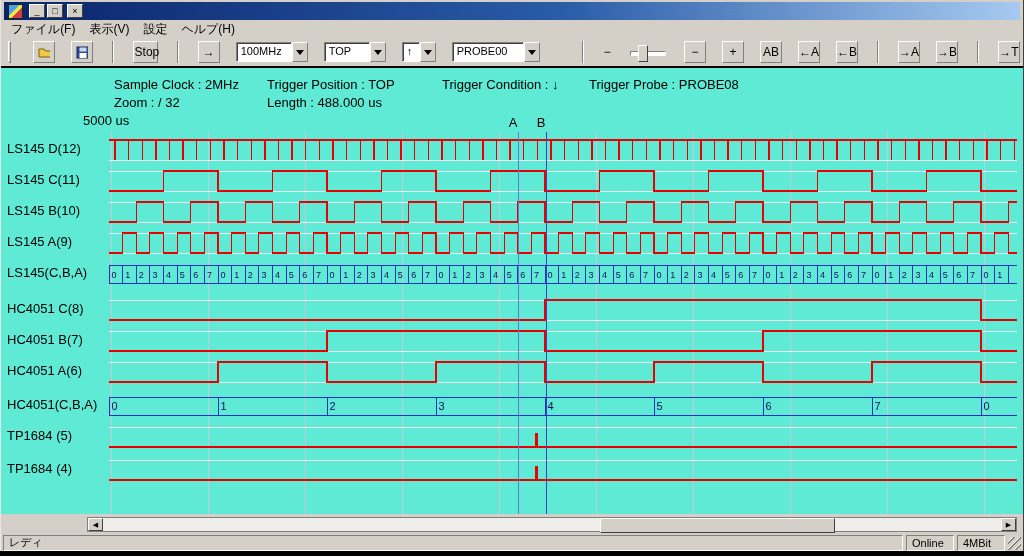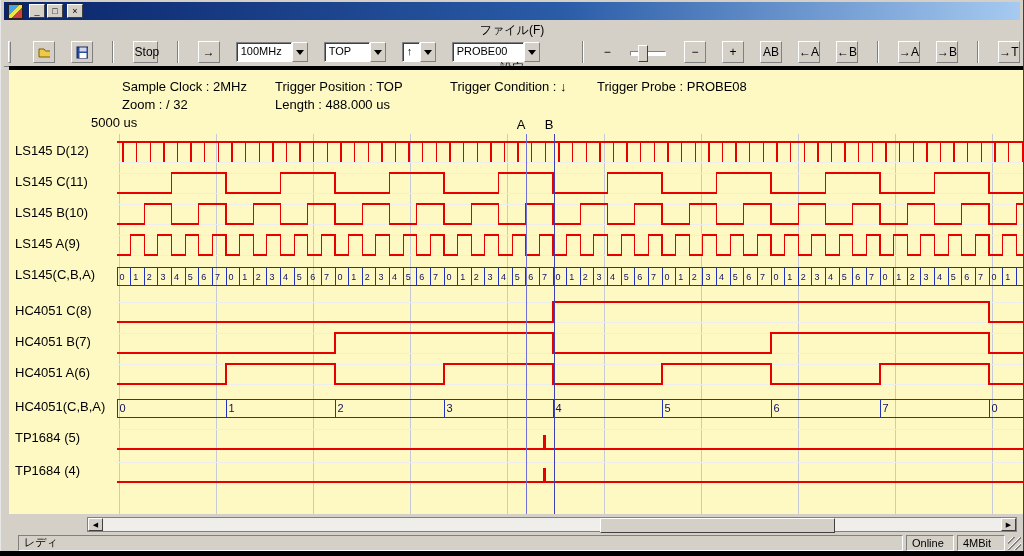--- a/index.html
+++ b/index.html
@@ -12,21 +12,21 @@
     background:linear-gradient(90deg,#0a246a,#2a5ca8 55%,#a6caf0);display:flex;align-items:center;
     padding:0 2px;color:#fff;font-size:11px;}
   .app-icon{width:13px;height:13px;margin:0 4px 0 2px;flex:0 0 auto;
     background:linear-gradient(135deg,#4aa3e8 0 40%,#e8e84a 40% 60%,#d04040 60%);border:1px solid #222;}
   .title-text{flex:1;white-space:nowrap;overflow:hidden;}
   .win-btn{width:16px;height:14px;margin-left:2px;background:#d4d0c8;border:1px solid;
     border-color:#fff #404040 #404040 #fff;font-size:9px;line-height:11px;text-align:center;
     color:#000;padding:0;font-family:"Liberation Sans",sans-serif;}
   
   #menubar{position:absolute;left:3px;right:3px;top:21px;height:17px;display:flex;align-items:center;
-    font-size:12px;color:#000;flex-direction:column;}
+    font-size:12px;color:#000;}
   .menu-item{padding:1px 7px;}
   
   #toolbar{position:absolute;left:3px;right:3px;top:38px;height:28px;display:flex;align-items:center;
     gap:16px;padding-left:4px;border-bottom:1px solid #808080;font-size:12px;}
   .tb-grip{width:3px;height:20px;border:1px solid;border-color:#fff #808080 #808080 #fff;margin-right:6px;}
   .tb-btn{height:22px;min-width:22px;display:flex;align-items:center;justify-content:center;gap:3px;
     background:#d4d0c8;border:1px solid;border-color:#fff #808080 #808080 #fff;
     font-size:12px;color:#000;padding:0 4px;font-family:"Liberation Sans",sans-serif;}
   .tb-sep{width:0;height:22px;border-left:1px solid #808080;border-right:1px solid #fff;margin:0 3px;}
   .stop-square{width:9px;height:9px;background:#d40000;display:inline-block;}
@@ -38,22 +38,22 @@
     border-color:#fff #808080 #808080 #fff;display:flex;align-items:center;justify-content:center;box-sizing:border-box;}
   .combo-arrow{width:0;height:0;border-left:4px solid transparent;border-right:4px solid transparent;
     border-top:5px solid #000;}
   .slider{width:92px;height:18px;position:relative;margin:0 2px;}
   .slider-track{position:absolute;left:0;right:0;top:8px;height:3px;background:#fff;
     border:1px solid #808080;border-bottom-color:#fff;border-right-color:#fff;}
   .slider-handle{position:absolute;left:8px;top:2px;width:8px;height:15px;background:#d4d0c8;
     border:1px solid;border-color:#fff #404040 #404040 #fff;}
   .tb-dash{font-size:12px;color:#000;margin:0 1px;}
   
-  #main{position:absolute;left:8px;right:0;top:66px;height:450px;background:#fef9c3;
-    border-top:4px solid #000000;overflow:hidden;}
+  #main{position:absolute;left:0;right:0;top:66px;height:450px;background:#5eead4;
+    border-top:2px solid #000000;overflow:hidden;}
   .info-text{position:absolute;font-size:13px;color:#000;white-space:nowrap;}
   .time-label{position:absolute;left:82px;top:45px;font-size:13px;color:#000;}
   .cursor-label{position:absolute;top:47px;font-size:13px;color:#000;width:12px;text-align:center;}
   #cursorA-label{left:506px;}
   #cursorB-label{left:534px;}
   .ch-label{position:absolute;left:6px;font-size:13px;color:#000;white-space:nowrap;}
   #plot{position:absolute;left:108px;top:64px;width:908px;height:384px;}
   
   #scrollzone{position:absolute;left:0;right:0;top:514px;height:20px;background:#d4d0c8;}
   #hscroll{position:absolute;left:86px;top:3px;width:930px;height:15px;background:#f0eeea;
@@ -62,21 +62,21 @@
     border-color:#fff #404040 #404040 #fff;font-size:7px;line-height:12px;text-align:center;color:#000;padding:0;}
   #scroll-left{left:0;}
   #scroll-right{right:0;}
   #scroll-thumb{position:absolute;left:512px;top:0;width:233px;height:13px;background:#d4d0c8;
     border:1px solid;border-color:#fff #404040 #404040 #fff;}
   
   #statusbar{position:absolute;left:0;right:0;top:534px;height:17px;background:#d4d0c8;
     display:flex;align-items:center;gap:3px;padding:1px 2px;box-sizing:border-box;font-size:11px;}
   .status-panel{height:14px;border:1px solid;border-color:#808080 #fff #fff #808080;
     padding:0 5px;display:flex;align-items:center;color:#000;box-sizing:content-box;}
-  #status-ready{flex:1;margin-left:15px;}
+  #status-ready{flex:1;}
   .status-small{width:36px;}
   #grip{width:13px;height:13px;align-self:flex-end;
     background:repeating-linear-gradient(135deg,transparent 0 3px,#fff 3px 4px,#808080 4px 5px);}
   svg text{font-family:"Liberation Sans",sans-serif;}
 </style>
 </head>
 <body>
 
 <div id="win">
 

